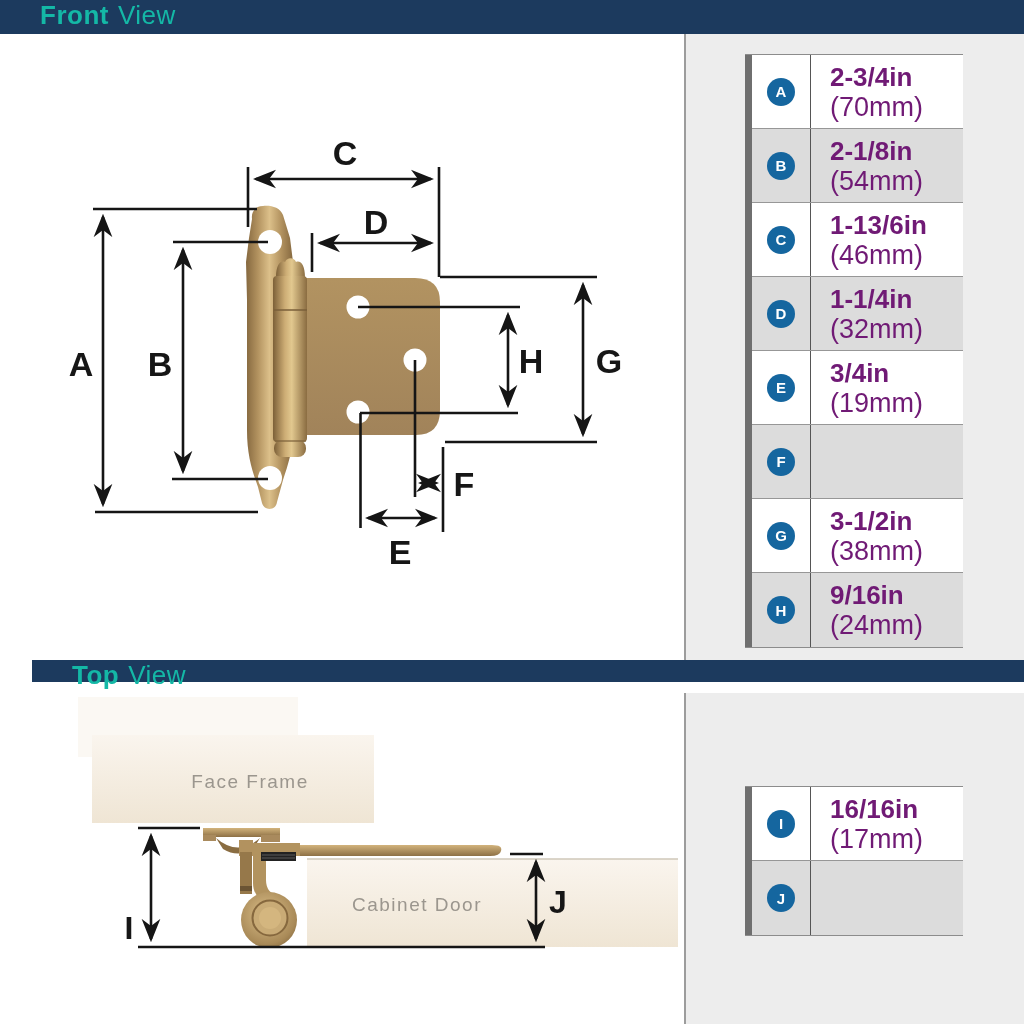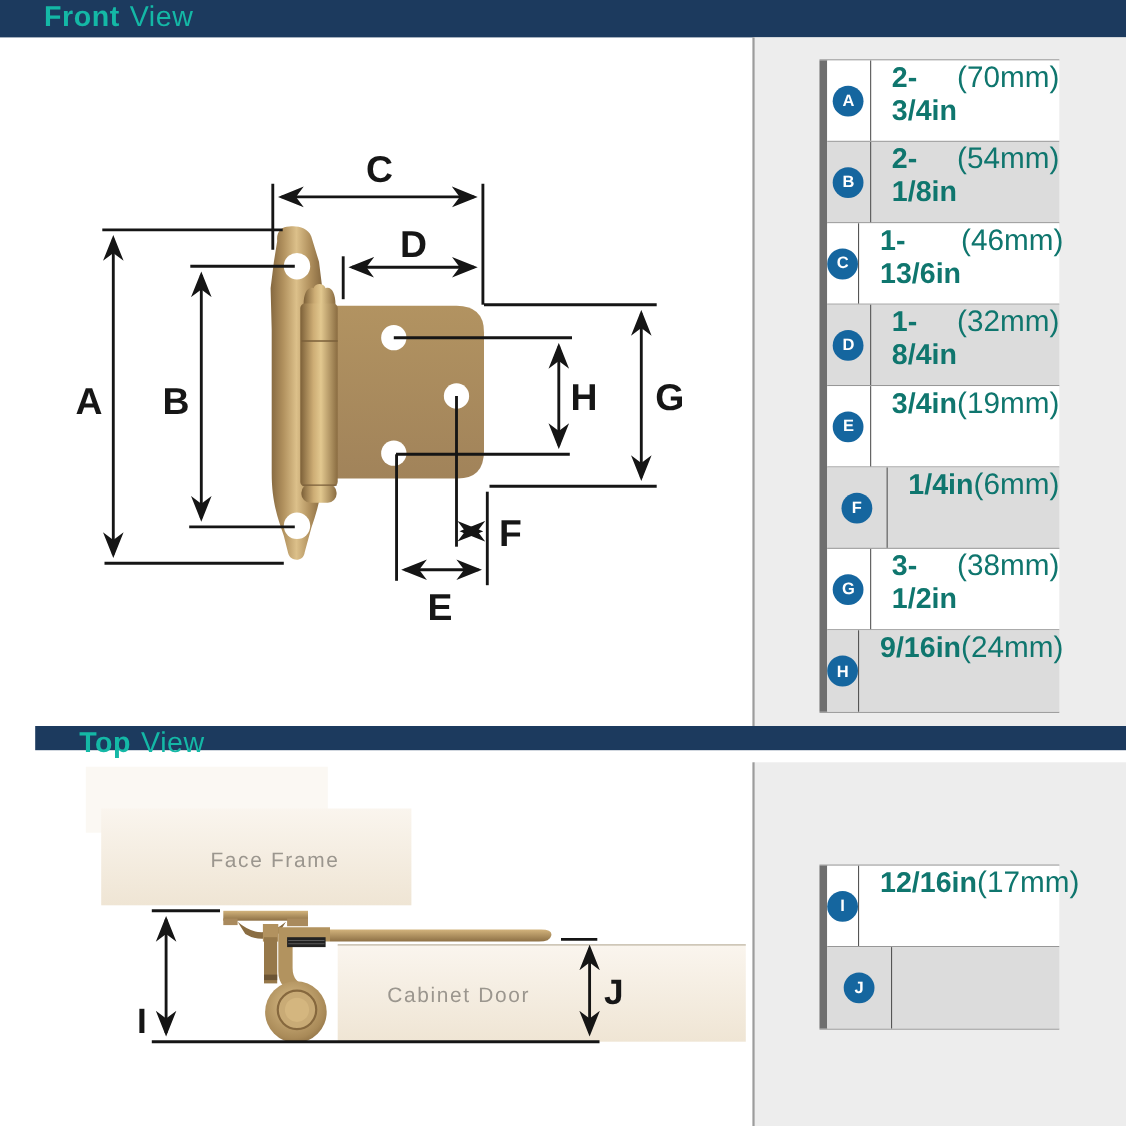--- a/index.html
+++ b/index.html
@@ -23,21 +23,21 @@
 
   .dimtable{position:absolute;display:flex;border-top:1px solid #8c8c8c;border-bottom:1px solid #8c8c8c;}
   .dimtable .sidebar-bar{width:7px;background:#6f6f6f;}
   .dimtable .rows{display:flex;flex-direction:column;}
   .trow{display:flex;width:211px;height:74px;box-sizing:border-box;border-bottom:1px solid #979797;}
   .trow:last-child{border-bottom:none;}
   .trow.white{background:#ffffff;}
   .trow.gray{background:#dcdcdc;}
   .badgecell{width:59px;display:flex;align-items:center;justify-content:center;border-right:1px solid #555555;box-sizing:border-box;}
   .badge{width:28px;height:28px;border-radius:50%;background:#15669f;color:#ffffff;font-weight:700;font-size:15px;display:flex;align-items:center;justify-content:center;}
-  .valcell{flex:1;display:flex;justify-content:center;padding-left:19px;color:#0f766e;}
+  .valcell{flex:1;display:flex;flex-direction:column;justify-content:center;padding-left:19px;color:#701a75;}
   .valcell .in{font-weight:700;font-size:26px;line-height:30px;}
   .valcell .mm{font-weight:400;font-size:27px;line-height:30px;}
 
   #front-table{left:745px;top:54px;}
   #top-table{left:745px;top:786px;}
 
   .diagram{position:absolute;left:0;}
   #front-diagram{top:34px;width:685px;height:626px;}
   #top-diagram{top:693px;width:685px;height:331px;}
 
@@ -94,40 +94,36 @@
         <div class="valcell">
             <span class="in">1-13/6in</span>
             <span class="mm">(46mm)</span>
           </div>
       </div>
       <div class="trow gray">
         <div class="badgecell">
             <div class="badge">D</div>
           </div>
         <div class="valcell">
-            <span class="in">1-8/4in</span>
+            <span class="in">1-1/4in</span>
             <span class="mm">(32mm)</span>
           </div>
       </div>
       <div class="trow white">
         <div class="badgecell">
             <div class="badge">E</div>
           </div>
         <div class="valcell">
             <span class="in">3/4in</span>
             <span class="mm">(19mm)</span>
           </div>
       </div>
       <div class="trow gray">
         <div class="badgecell">
             <div class="badge">F</div>
-          </div>
-        <div class="valcell">
-            <span class="in">1/4in</span>
-            <span class="mm">(6mm)</span>
           </div>
       </div>
       <div class="trow white">
         <div class="badgecell">
             <div class="badge">G</div>
           </div>
         <div class="valcell">
             <span class="in">3-1/2in</span>
             <span class="mm">(38mm)</span>
           </div>
@@ -145,21 +141,21 @@
   </div>
 
   <div class="dimtable" id="top-table">
     <div class="sidebar-bar"></div>
     <div class="rows">
       <div class="trow white">
         <div class="badgecell">
             <div class="badge">I</div>
           </div>
         <div class="valcell">
-            <span class="in">12/16in</span>
+            <span class="in">16/16in</span>
             <span class="mm">(17mm)</span>
           </div>
       </div>
       <div class="trow gray">
         <div class="badgecell">
             <div class="badge">J</div>
           </div>
       </div>
     </div>
   </div>

